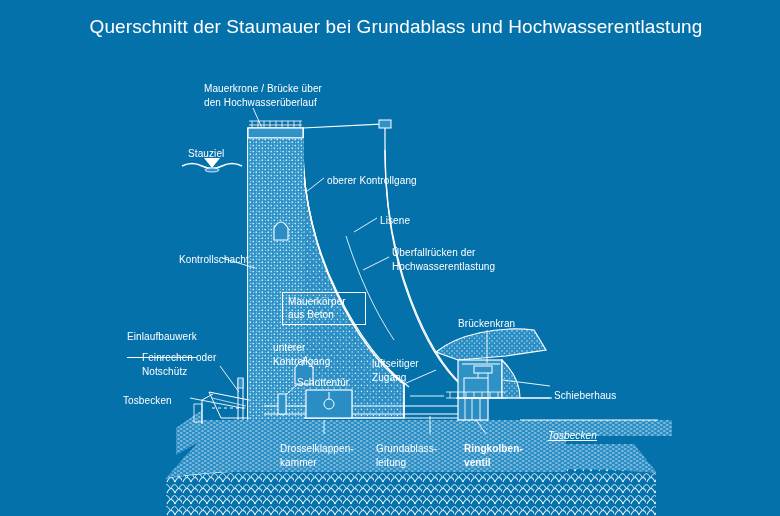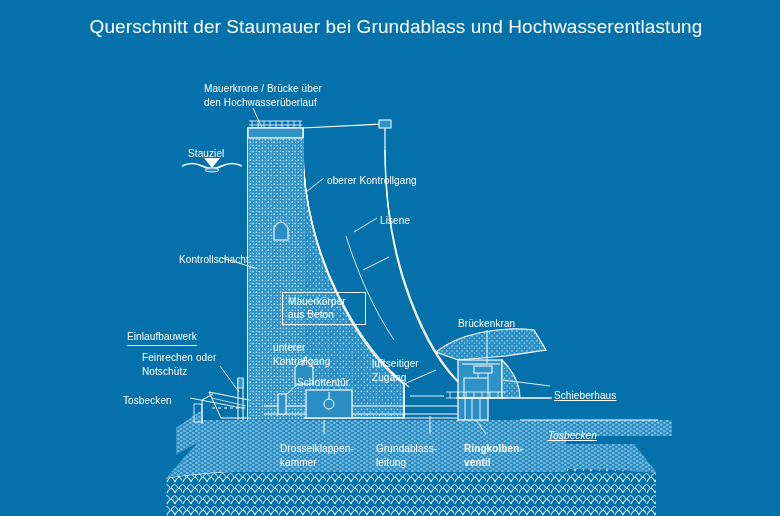--- a/index.html
+++ b/index.html
@@ -34,21 +34,21 @@
     white-space:pre;
     letter-spacing:.1px;
   }
   .lbl.boxed{
     border:1px solid #ffffff;
     padding:2px 19px 3px 5px;
     line-height:13px;
   }
   .lbl.under{
     border-bottom:1px solid #ffffff;
-    padding-bottom:1px;
+    padding-bottom:13px;
   }
   .lbl.ital{font-style:italic;font-size:10px;text-decoration:underline;}
 </style>
 </head>
 <body>
 
 <div id="stage">
 
   <div id="title">Querschnitt der Staumauer bei Grundablass und Hochwasserentlastung</div>
 
@@ -277,33 +277,35 @@
       <line x1="300" y1="356" x2="296" y2="366"></line>
     </g>
   </svg>
   </div>
 
   <div class="lbl" style="left:198px;top:82px;">Mauerkrone / Brücke über
 den Hochwasserüberlauf</div>
   <div class="lbl" style="left:182px;top:147px;">Stauziel</div>
   <div class="lbl" style="left:321px;top:174px;">oberer Kontrollgang</div>
   <div class="lbl" style="left:374px;top:214px;">Lisene</div>
+  <div class="lbl" style="left:386px;top:246px;">Überfallrücken der
+Hochwasserentlastung</div>
   <div class="lbl" style="left:143px;top:253px;padding-left:30px;">Kontrollschacht</div>
   <div class="lbl boxed" style="left:276px;top:292px;">Mauerkörper
 aus Beton</div>
   <div class="lbl" style="left:452px;top:317px;">Brückenkran</div>
   <div class="lbl under" style="left:121px;top:330px;">Einlaufbauwerk</div>
   <div class="lbl" style="left:267px;top:341px;">unterer
 Kontrollgang</div>
   <div class="lbl" style="left:136px;top:351px;">Feinrechen oder
 Notschütz</div>
   <div class="lbl" style="left:366px;top:357px;">luftseitiger
 Zugang</div>
   <div class="lbl" style="left:291px;top:376px;">Schottentür</div>
-  <div class="lbl" style="left:548px;top:389px;text-decoration:underline;">Schieberhaus</div>
+  <div class="lbl" style="left:548px;top:389px;">Schieberhaus</div>
   <div class="lbl" style="left:117px;top:394px;">Tosbecken</div>
   <div class="lbl ital" style="left:542px;top:429px;">Tosbecken</div>
   <div class="lbl" style="left:370px;top:442px;">Grundablass-
 leitung</div>
   <div class="lbl" style="left:274px;top:442px;">Drosselklappen-
 kammer</div>
   <div class="lbl" style="left:458px;top:442px;font-weight:bold;">Ringkolben-
 ventil</div>
 
 </div>

